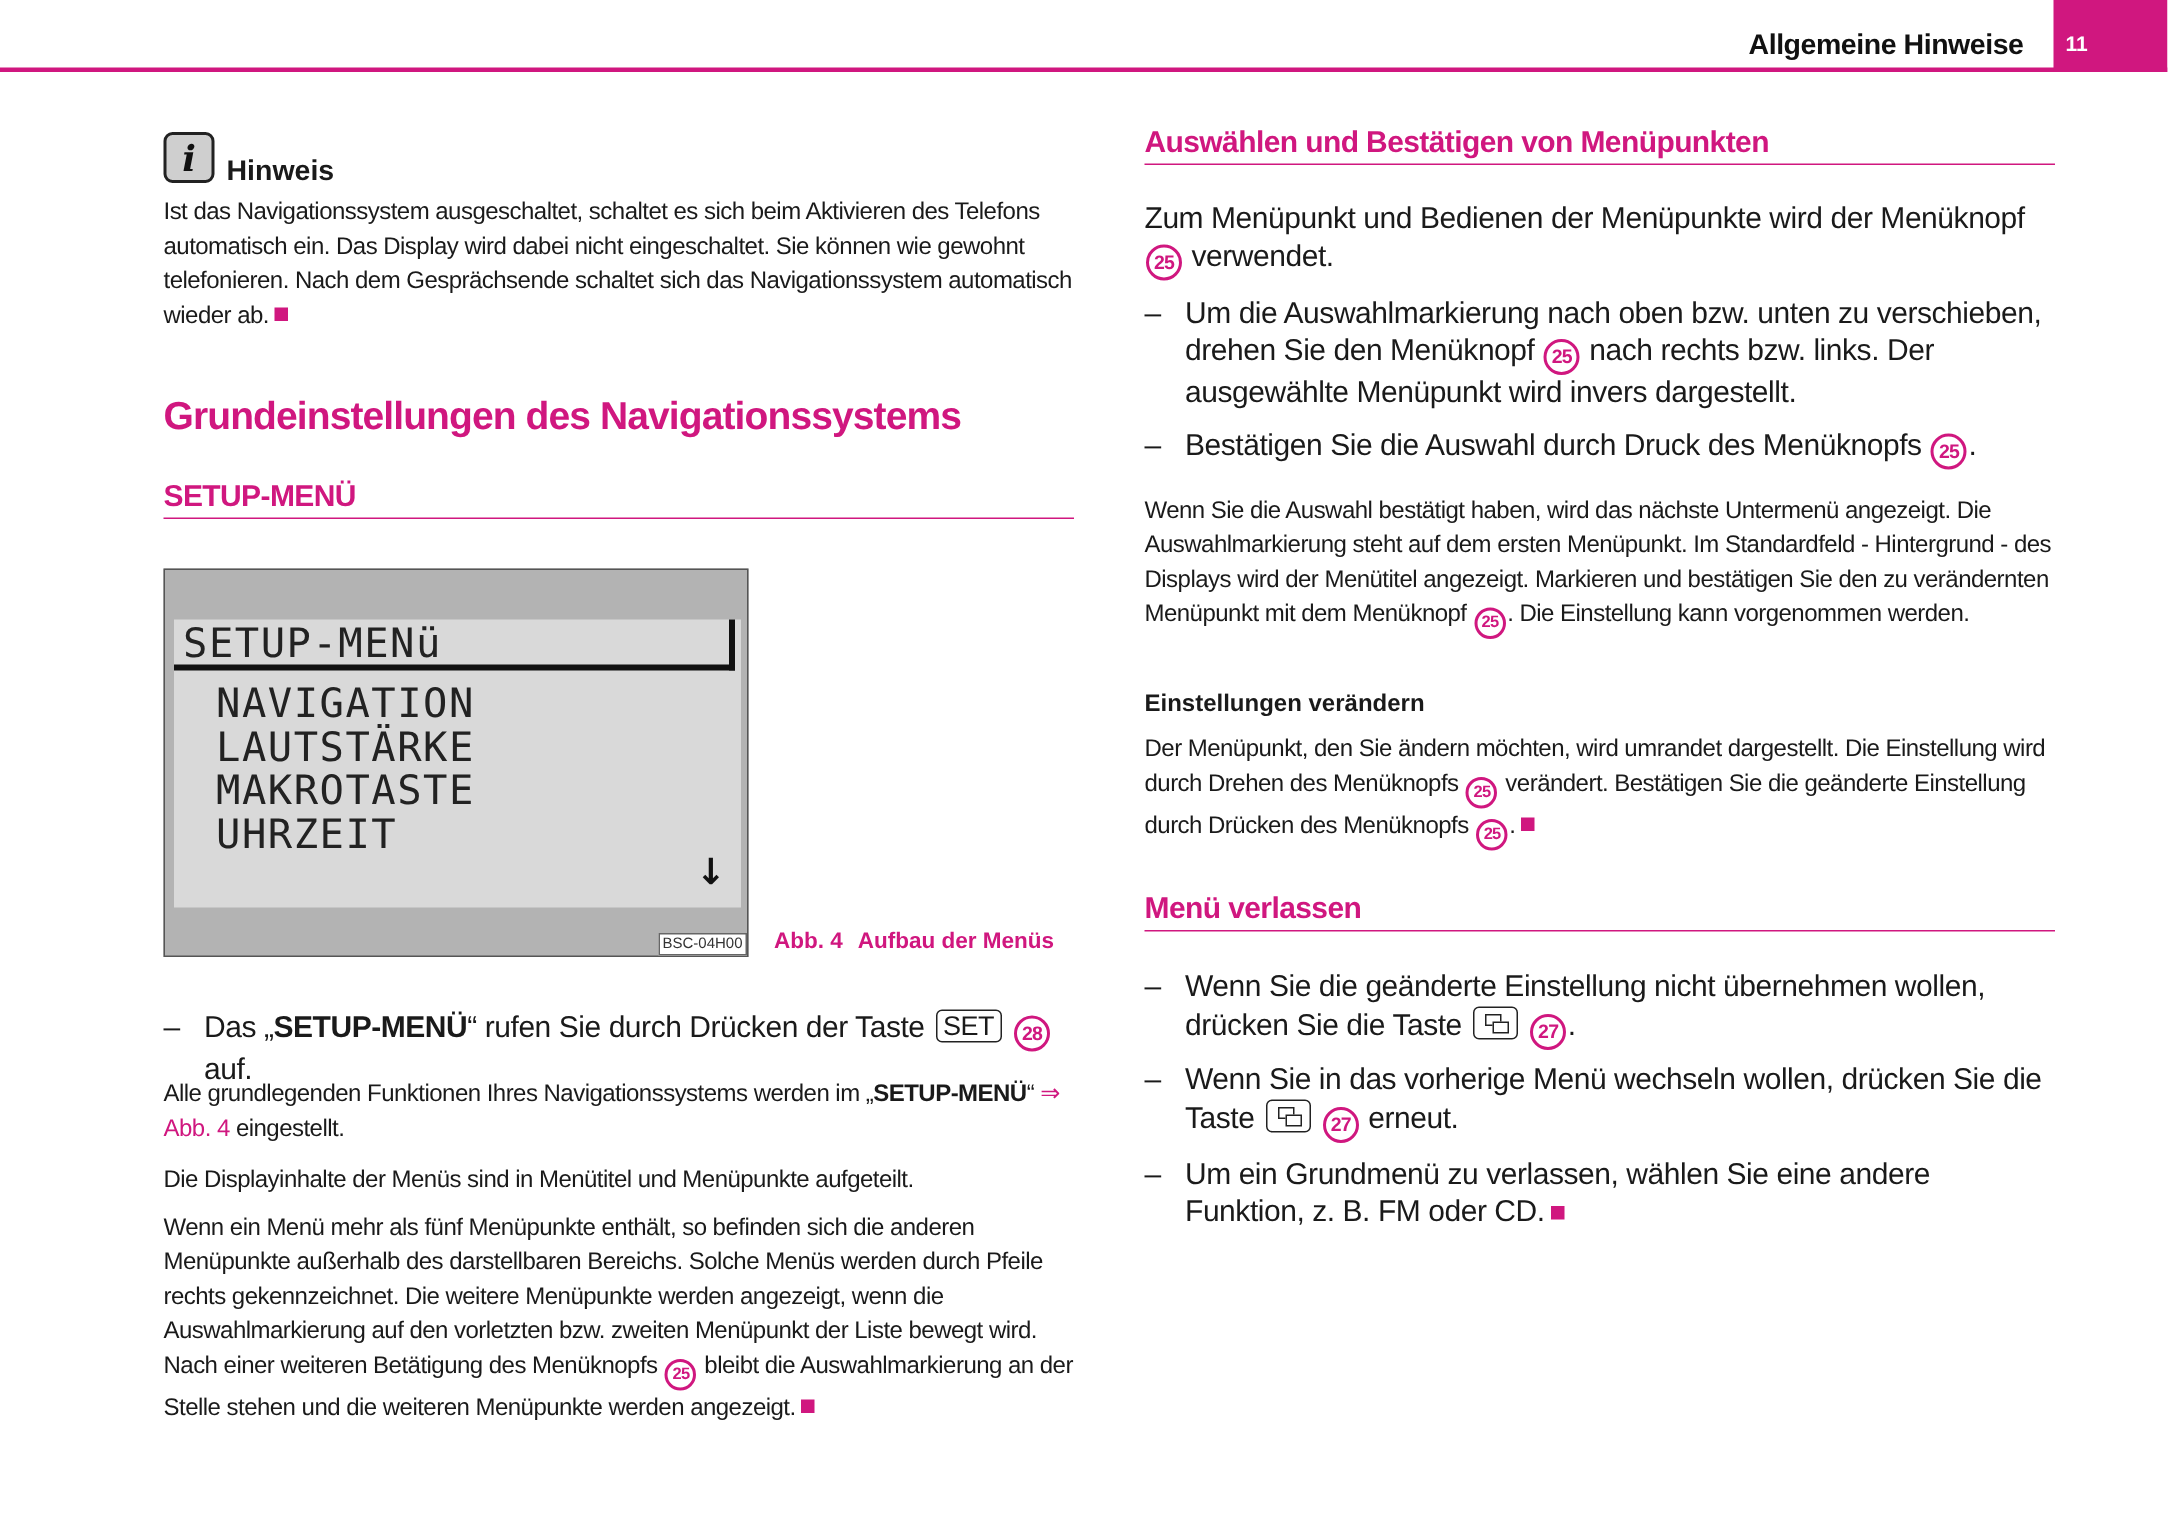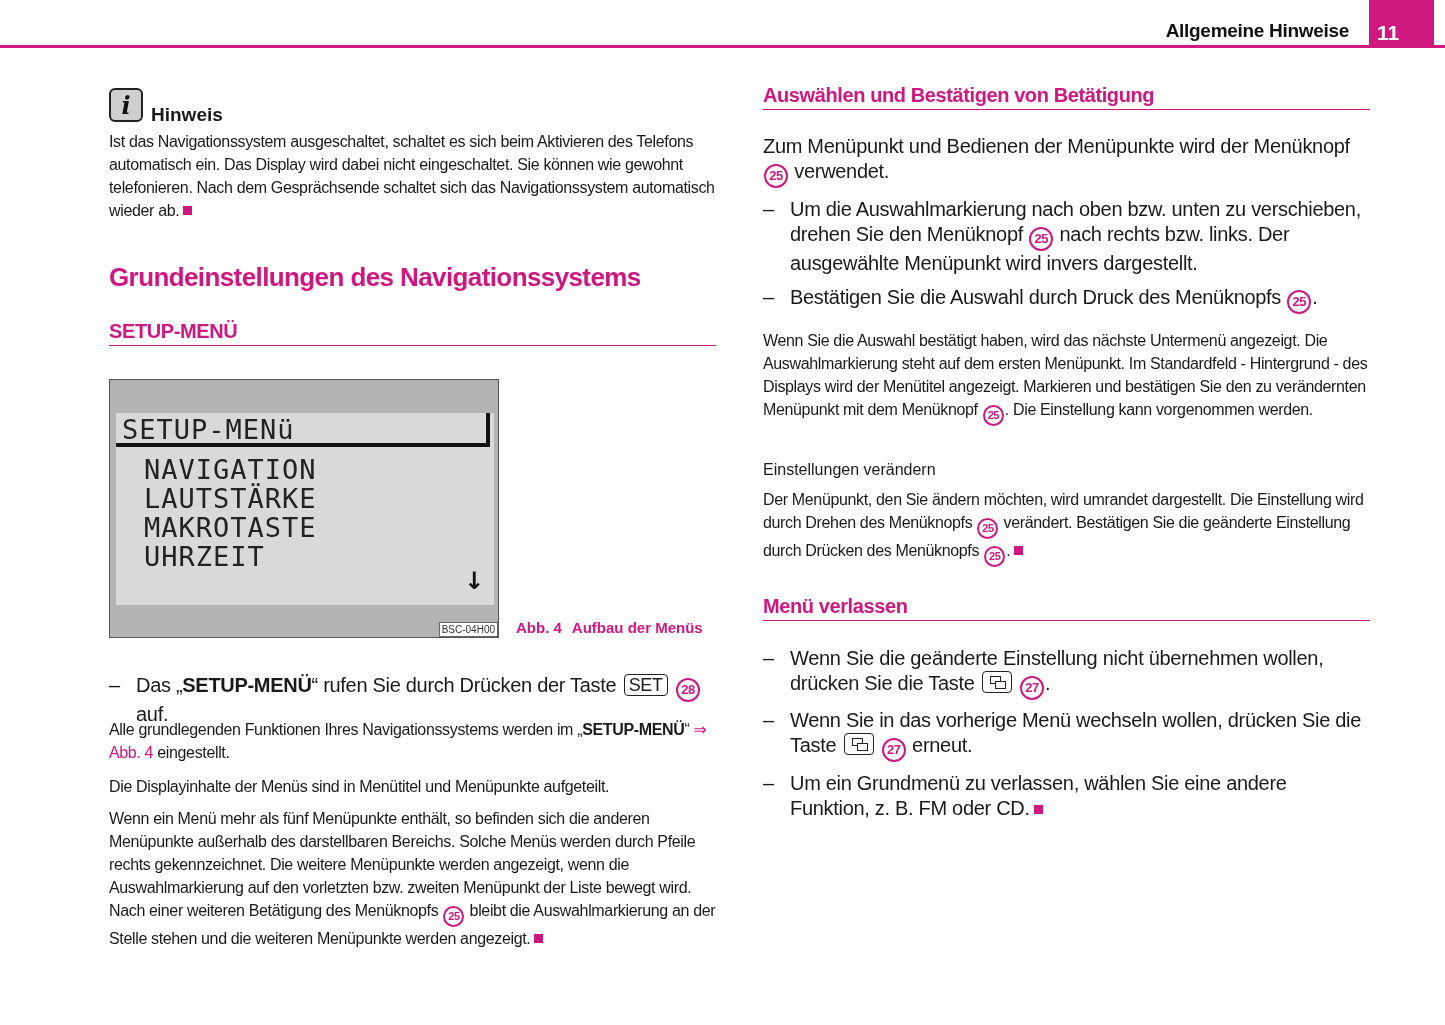--- a/index.html
+++ b/index.html
@@ -11,22 +11,22 @@
 
     
     .header-rule {
       position: absolute; left: 0; top: 45px; width: 1445px; height: 3px; background: #d0177f;
     }
     .header-title {
       position: absolute; right: 96px; top: 20px; font-size: 19px; font-weight: bold; color: #111;
       letter-spacing: -0.3px;
     }
     .page-tab {
-      position: absolute; left: 1369px; top: 0; width: 65px; height: 48px; background: #d0177f;
-      color: #fff; font-weight: bold; font-size: 21px; padding: 21px 0 0 8px;
+      position: absolute; left: 1369px; top: 0; width: 76px; height: 48px; background: #d0177f;
+      color: #fff; font-weight: bold; font-size: 14px; padding: 21px 0 0 8px;
     }
 
     
     .note-head { position: absolute; top: 88px; left: 109px; display: flex; align-items: flex-end; }
     .info-icon {
       width: 34px; height: 34px; border: 2px solid #222; border-radius: 6px; background: #cfcfcf;
       display: flex; align-items: center; justify-content: center; font-family: "DejaVu Serif", serif;
       font-weight: bold; font-style: italic; font-size: 24px; color: #111; margin-right: 8px;
     }
     .note-title { font-size: 19px; font-weight: bold; margin-bottom: -4px; }
@@ -96,21 +96,21 @@
     .circ {
       display: inline-flex; align-items: center; justify-content: center; border: 2px solid #d0177f;
       border-radius: 50%; color: #d0177f; font-weight: bold; vertical-align: -2px; margin: 0 1px;
       letter-spacing: -0.5px;
     }
     .circ.big { width: 24px; height: 24px; font-size: 13px; }
     .circ.sm { width: 21px; height: 21px; font-size: 11px; vertical-align: -4px; }
     .ref { color: #d0177f; }
     .bold { font-weight: bold; }
     .p { position: absolute; }
-    .subhead { font-size: 16px; font-weight: normal; }
+    .subhead { font-size: 16px; font-weight: bold; }
   </style>
 </head>
 <body>
 
 <div class="page">
 
   <div class="header-rule"></div>
   <div class="header-title">Allgemeine Hinweise</div>
   <div class="page-tab">11</div>
 
@@ -158,21 +158,21 @@
   </div>
 
   <div class="p small-text" style="left:109px; top:775px; width:607px;">Die Displayinhalte der Menüs sind in Menütitel und Menüpunkte aufgeteilt.</div>
 
   <div class="p small-text" style="left:109px; top:807px; width:610px;">
     <span>Wenn ein Menü mehr als fünf Menüpunkte enthält, so befinden sich die anderen Menüpunkte außerhalb des darstellbaren Bereichs. Solche Menüs werden durch Pfeile rechts gekennzeichnet. Die weitere Menüpunkte werden angezeigt, wenn die Auswahlmarkierung auf den vorletzten bzw. zweiten Menüpunkt der Liste bewegt wird. Nach einer weiteren Betätigung des Menüknopfs</span>
     <span class="circ sm">25</span>
     <span>bleibt die Auswahlmarkierung an der Stelle stehen und die weiteren Menüpunkte werden angezeigt.</span><span class="end-mark"></span>
   </div>
 
-  <div class="h2" style="left:763px; top:84px; width:607px;">Auswählen und Bestätigen von Betätigung</div>
+  <div class="h2" style="left:763px; top:84px; width:607px;">Auswählen und Bestätigen von Menüpunkten</div>
 
   <div class="p list-text" style="left:763px; top:134px; width:607px;">
     <span>Zum Menüpunkt und Bedienen der Menüpunkte wird der Menüknopf</span>
     <span class="circ big">25</span>
     <span>verwendet.</span>
   </div>
 
   <div class="bullet list-text" style="left:763px; top:197px; width:607px;">
     <span class="dash">–</span>
     <span>

